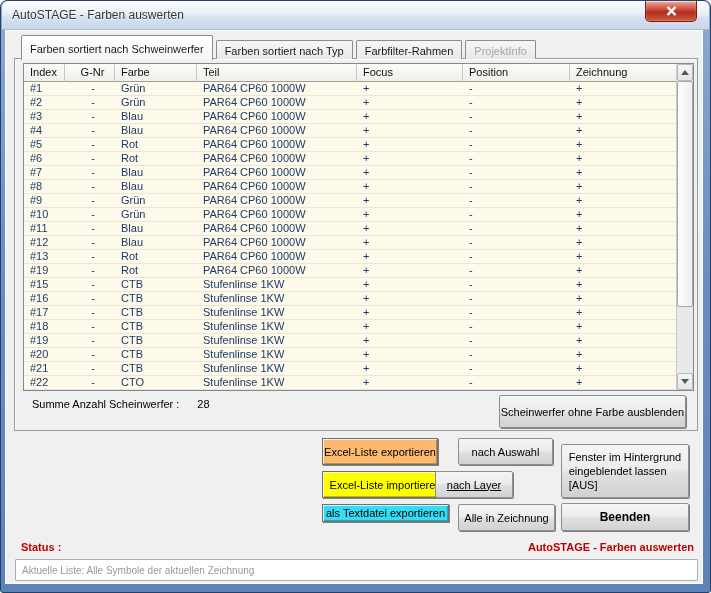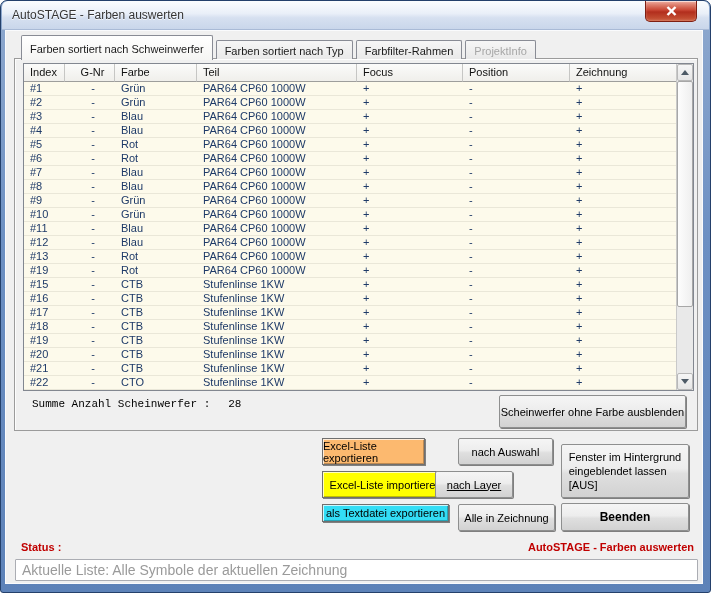--- a/index.html
+++ b/index.html
@@ -86,55 +86,55 @@
   }
   .sbtn.up { top:0; } .sbtn.down { bottom:0; }
   .tri-up { width:0; height:0; border-left:4px solid transparent; border-right:4px solid transparent; border-bottom:5px solid #4D5A66; }
   .tri-down { width:0; height:0; border-left:4px solid transparent; border-right:4px solid transparent; border-top:5px solid #4D5A66; }
   .thumb {
     position:absolute; left:0; top:17px; width:16px; height:226px;
     background:linear-gradient(90deg,#FDFDFD,#EFEFEF);
     border:1px solid #A7A7A7; border-radius:2px;
   }
 
-  .summary { position:absolute; left:17px; top:339px; color:#000;font-family:Liberation Mono, monospace; }
+  .summary { position:absolute; left:17px; top:339px; color:#000; }
   .summary .val { margin-left:18px; }
 
   
   .btn {
     font-family:inherit; font-size:11px; color:#000;
     background:linear-gradient(180deg,#F5F5F5 0%,#EDEDED 45%,#DFDFDF 55%,#D2D2D2 100%);
     border:1px solid #8E8F8F; border-radius:2px;
     display:flex; align-items:center; justify-content:center; text-align:left;
     cursor:default;
   }
   .hide-btn { position:absolute; left:484px; top:336px; width:187px; height:33px; box-shadow:1px 1px 0 #7F7F7F; }
 
   
   .vb {
     border:1px solid #6F6F6F;
     box-shadow:inset 1px 1px 0 rgba(255,255,255,.75), inset -1px -1px 0 rgba(0,0,0,.25), 1px 1px 0 #808080;
     border-radius:0;
   }
-  .b-excel-export { position:absolute; left:317px; top:408px; width:103px; height:27px; }
+  .b-excel-export { position:absolute; left:317px; top:408px; width:116px; height:27px; }
   .b-excel-import { position:absolute; left:317px; top:441px; width:127px; height:27px; }
   .b-text-export  { position:absolute; left:317px; top:474px; width:127px; height:18px; }
   .b-auswahl   { position:absolute; left:453px; top:408px; width:95px; height:27px; box-shadow:1px 1px 0 #7F7F7F; }
   .b-layer     { position:absolute; left:430px; top:441px; width:78px; height:27px; box-shadow:1px 1px 0 #7F7F7F;text-decoration:underline; }
   .b-zeichnung { position:absolute; left:453px; top:474px; width:97px; height:27px; box-shadow:1px 1px 0 #7F7F7F; }
   .b-fenster   { position:absolute; left:556px; top:414px; width:128px; height:54px; white-space:pre-line; line-height:14px; box-shadow:1px 1px 0 #7F7F7F; }
   .b-beenden   { position:absolute; left:556px; top:473px; width:128px; height:28px; font-weight:bold; font-size:12px; box-shadow:1px 1px 0 #7F7F7F; }
 
   .status-label { position:absolute; left:16px; top:511px; font-weight:bold; }
   .status-app   { position:absolute; right:9px; top:511px; font-weight:bold; }
 
   .list-input {
     position:absolute; left:10px; top:529px; width:683px; height:22px;
     border:1px solid #ABADB3; background:#FFFFFF; color:#9A9A9A;
-    font-family:inherit; font-size:14px; padding:0 6px; border-radius:1px;
+    font-family:inherit; font-size:10px; padding:0 6px; border-radius:1px;
   }
 </style>
 </head>
 <body>
 
 <div class="window">
   <div class="titlebar">
     <span class="title">AutoSTAGE - Farben auswerten</span>
     <div class="close-btn">
       <svg width="11" height="10" viewBox="0 0 11 10">

